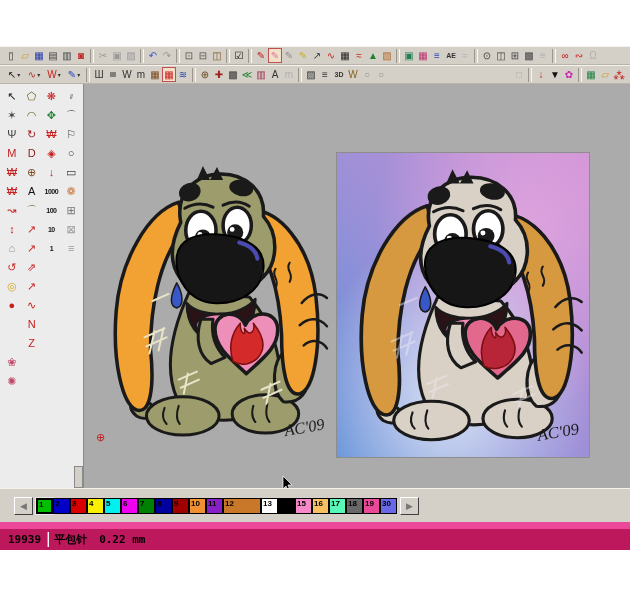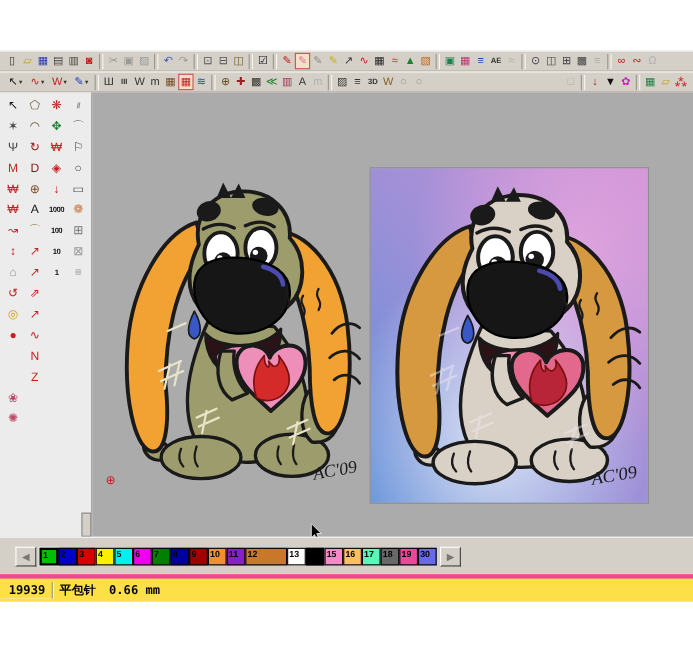--- a/index.html
+++ b/index.html
@@ -39,21 +39,21 @@
   .combo .cbtn{width:16px;height:16px;background:#d4d0c8;border:1px solid #fff;border-right-color:#404040;border-bottom-color:#404040;margin-right:1px;font-size:7px;display:flex;align-items:center;justify-content:center;box-sizing:border-box;}
   .navbtn{width:19px;height:18px;background:#d4d0c8;border:1px solid #fff;border-right-color:#404040;border-bottom-color:#404040;display:flex;align-items:center;justify-content:center;font-size:9px;color:#777;box-sizing:border-box;}
   .navbtn.left{margin-left:14px;margin-right:3px;}
   .navbtn.right{margin-left:3px;}
   .chips{display:flex;align-items:center;}
   .chip{width:17px;height:16px;border:1px solid #000;box-sizing:border-box;position:relative;cursor:default;}
   .chip span{position:absolute;left:1px;top:1px;font-size:8px;line-height:8px;color:#000;font-weight:bold;}
   .chip.sel{border:2px solid #000;box-shadow:0 0 0 1px #e8e8e8;}
 
   
-  .status{position:absolute;top:522px;left:0;right:0;height:21px;background:#fde047;border-top:4px solid #ec4899;display:flex;align-items:center;font-family:"DejaVu Sans Mono",monospace;font-weight:bold;font-size:11px;color:#000;white-space:pre;}
+  .status{position:absolute;top:522px;left:0;right:0;height:21px;background:#be185d;border-top:7px solid #ec4899;display:flex;align-items:center;font-family:"DejaVu Sans Mono",monospace;font-weight:bold;font-size:11px;color:#000;white-space:pre;}
   .spanel{padding:0 6px;height:15px;line-height:15px;border-right:1px solid #9a968c;box-shadow:1px 0 0 #f8f6f2;}
   .spanel:first-child{padding-left:8px;}
 </style>
 </head>
 <body>
 
 <div class="app">
 
   <div class="tbar tbar1">
       <div class="tbtn">
@@ -523,16 +523,16 @@
         </div>
       </div>
     <div class="navbtn right">
       <span>▶</span>
     </div>
   </div>
 
   <div class="status">
     <div class="spanel">19939</div>
     <div class="spanel" style="border-right:none;box-shadow:none;">平包针</div>
-    <div class="spanel" style="border-right:none;box-shadow:none;">0.66 mm</div>
+    <div class="spanel" style="border-right:none;box-shadow:none;">0.22 mm</div>
   </div>
 
 </div>
 
 </body></html>

